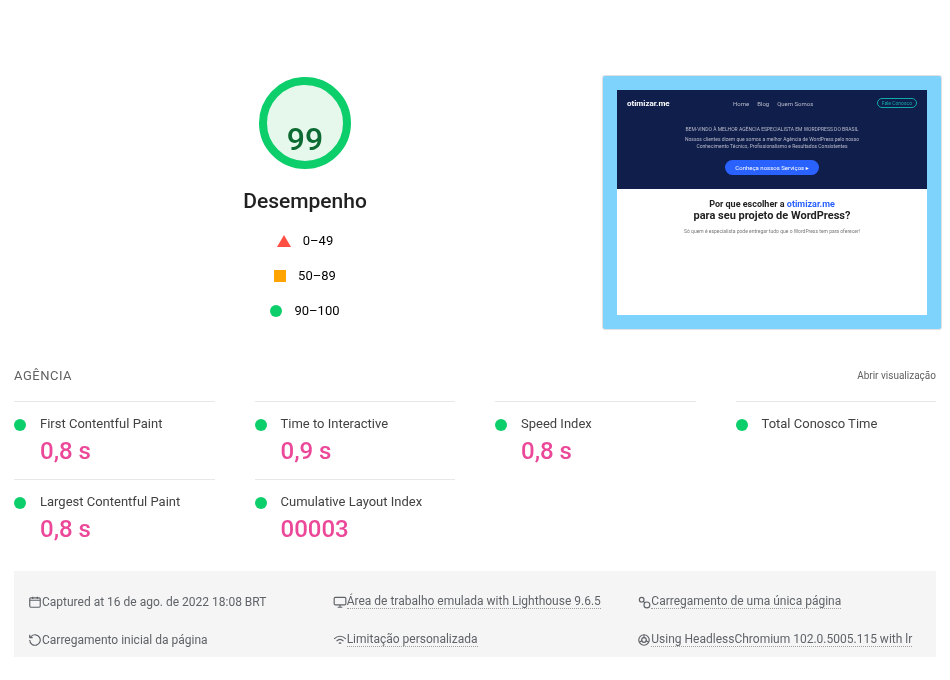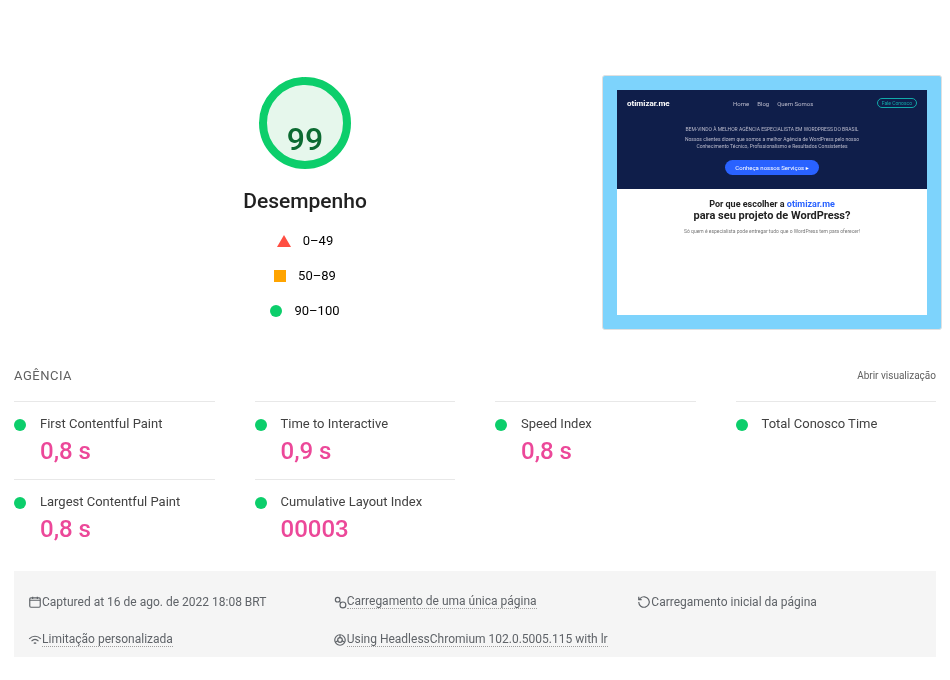--- a/index.html
+++ b/index.html
@@ -157,20 +157,27 @@
   <div class="footer-meta">
     <div class="footer-item">
       <svg class="footer-icon" viewBox="0 0 24 24" fill="none" stroke="#5f6368" stroke-width="2">
           <rect x="3" y="5" width="18" height="16" rx="2"></rect>
           <path d="M3 9h18M8 3v4M16 3v4"></path>
         </svg>
       <span>Captured at 16 de ago. de 2022 18:08 BRT</span>
     </div>
     <div class="footer-item">
       <svg class="footer-icon" viewBox="0 0 24 24" fill="none" stroke="#5f6368" stroke-width="2">
+          <rect x="2" y="4" width="20" height="13" rx="2"></rect>
+          <path d="M8 21h8M12 17v4"></path>
+        </svg>
+      <span class="dotted">Área de trabalho emulada with Lighthouse 9.6.5</span>
+    </div>
+    <div class="footer-item">
+      <svg class="footer-icon" viewBox="0 0 24 24" fill="none" stroke="#5f6368" stroke-width="2">
           <circle cx="8" cy="8" r="4"></circle>
           <circle cx="17" cy="17" r="5"></circle>
           <path d="M11 11l3 3"></path>
         </svg>
       <span class="dotted">Carregamento de uma única página</span>
     </div>
     <div class="footer-item">
       <svg class="footer-icon" viewBox="0 0 24 24" fill="none" stroke="#5f6368" stroke-width="2">
           <path d="M3 12a9 9 0 1 0 2.6-6.3L3 8"></path>
           <path d="M3 3v5h5"></path>

